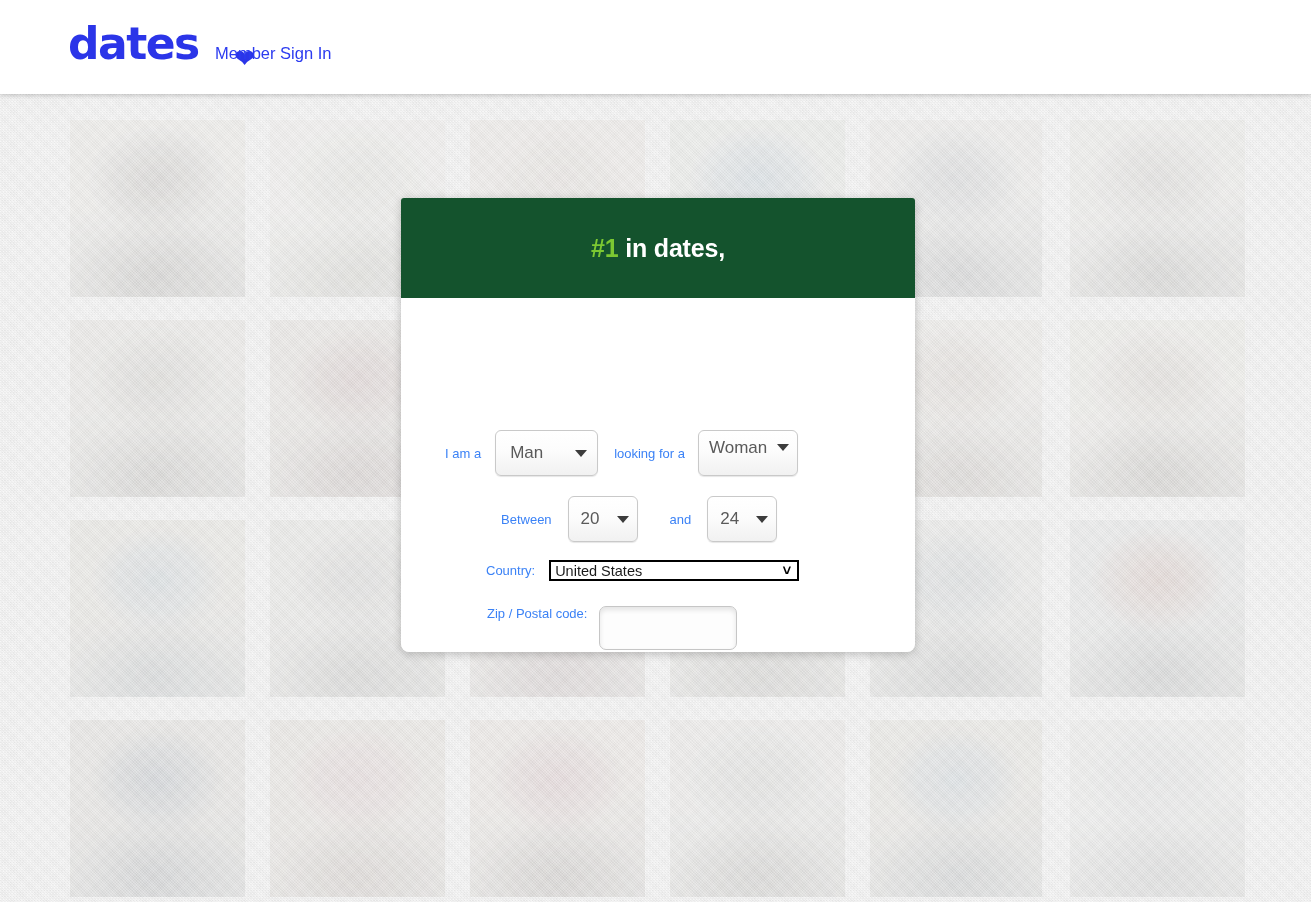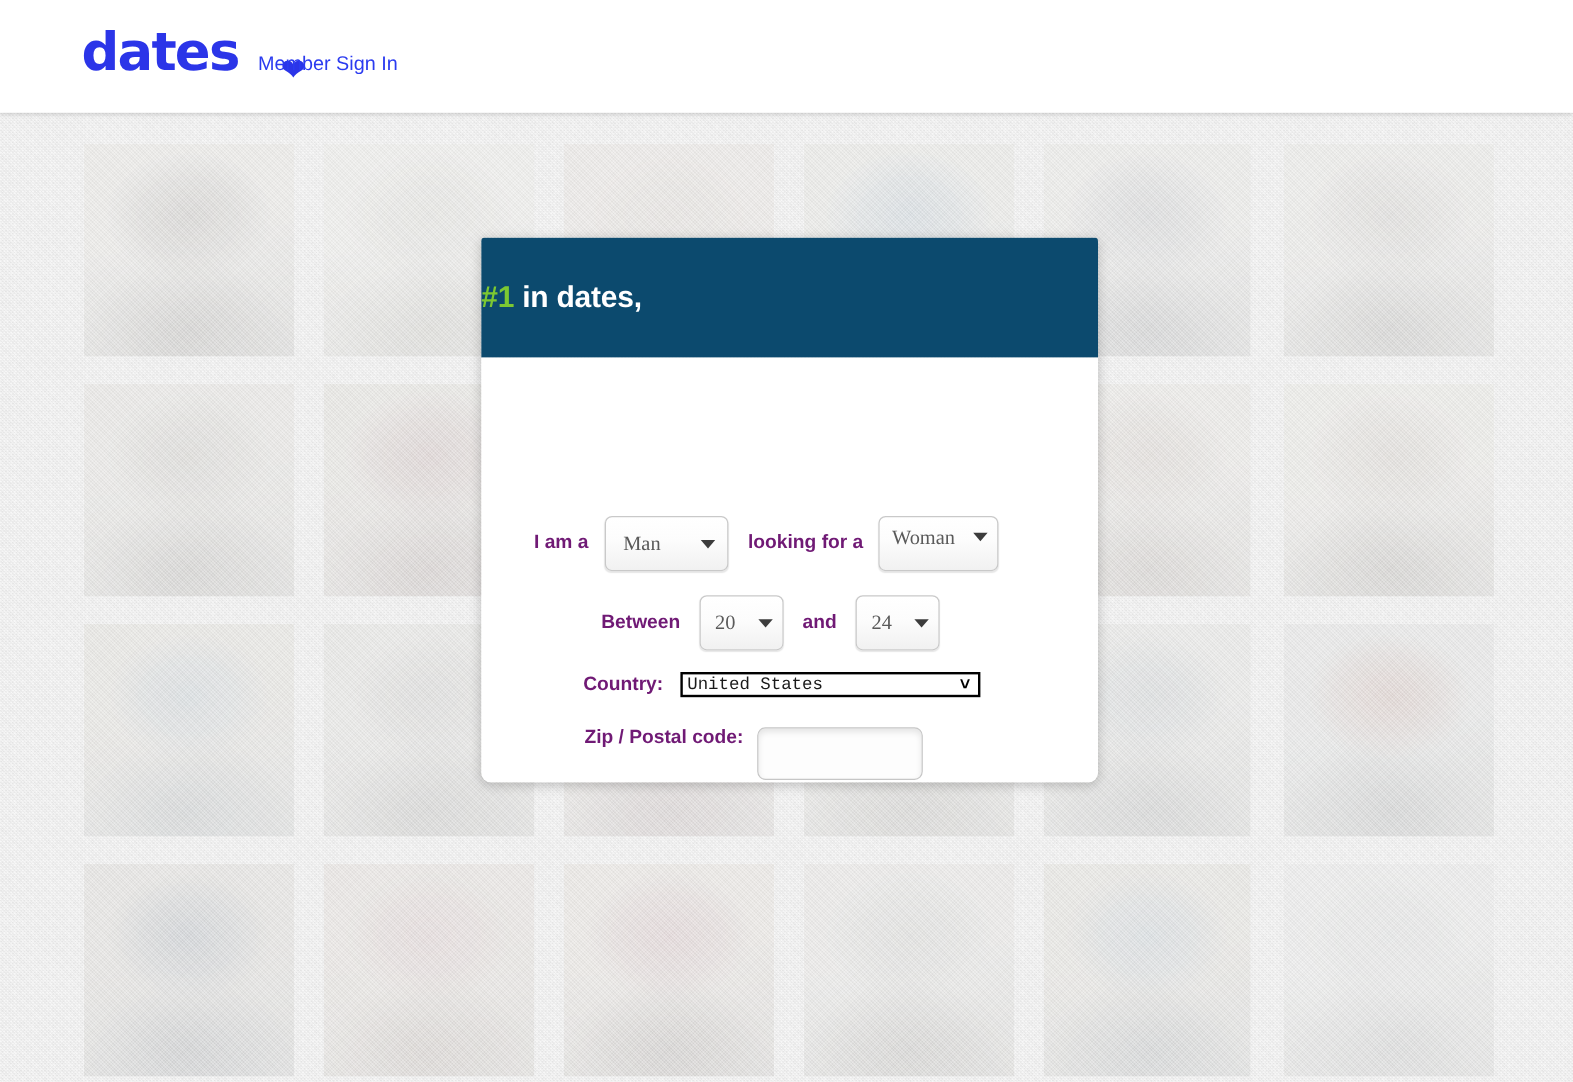--- a/index.html
+++ b/index.html
@@ -96,26 +96,26 @@
   #dialog {
     position: absolute;
     left: 401px; top: 198px;
     width: 514px;
     z-index: 50;
     border-radius: 3px 3px 8px 8px;
     overflow: hidden;
     box-shadow: 0 2px 10px rgba(0,0,0,.22);
   }
   #dialog-header {
-    background: #0c4a6e;
+    background: #14532d;
     height: 100px;
     display: flex;
     flex-direction: row;
     align-items: center;
-    justify-content: space-between;
+    justify-content: center;
     color: #ffffff;
   }
   .hl-1 {
     font-size: 25px;
     font-weight: bold;
     line-height: 31px;
     letter-spacing: -0.2px;
   }
   .hl-1 .hash { color: #7cc832; }
   .hl-2 {
@@ -126,42 +126,42 @@
   }
 
   #dialog-body {
     background: #ffffff;
     padding: 0;
     height: 354px;
     position: relative;
   }
 
   .lbl {
-    font-size: 16px;
-    font-weight: bold;
-    color: #701a75;
+    font-size: 13px;
+    font-weight: normal;
+    color: #3b82f6;
     font-family: "Liberation Sans", sans-serif;
     white-space: nowrap;
   }
 
   
   .ddl {
     display: inline-flex;
     align-items: center;
     justify-content: space-between;
     box-sizing: border-box;
     border: 1px solid #c9c9c9;
     border-radius: 6px;
     background: linear-gradient(#ffffff 0%, #fcfcfc 45%, #f1f1f1 100%);
     box-shadow: 0 1px 1px rgba(0,0,0,.10);
     color: #5a5a5a;
     font-size: 17px;
     padding: 0 10px 0 14px;
     cursor: pointer;
-    font-family: Liberation Serif, serif;
+    font-family: Liberation Sans, sans-serif;
   }
   .ddl .caret {
     width: 0; height: 0;
     border-left: 6px solid transparent;
     border-right: 6px solid transparent;
     border-top: 7px solid #3c3c3c;
     margin-left: 8px;
   }
 
   #row-gender {
@@ -186,21 +186,21 @@
     position: absolute;
     left: 100px; top: 198px;
     display: flex;
     align-items: center;
   }
   #ddl-agemin {
     width: 70px; height: 46px;
     margin-left: 16px;
     padding: 0 8px 0 12px;
   }
-  #lbl-and { margin-left: 16px; }
+  #lbl-and { margin-left: 32px; }
   #ddl-agemax {
     width: 70px; height: 46px;
     margin-left: 16px;
     padding: 0 8px 0 12px;
   }
 
   #row-country {
     position: absolute;
     left: 85px; top: 262px;
     display: flex;
@@ -210,21 +210,21 @@
     margin-left: 14px;
     width: 250px;
     height: 21px;
     box-sizing: border-box;
     border: 2px solid #000000;
     border-radius: 0;
     background: #ffffff;
     font-size: 14.5px;
     color: #1a1a1a;
     padding: 0 4px;
-    font-family: Liberation Mono, monospace;
+    font-family: Liberation Sans, sans-serif;
     -webkit-appearance: none;
     appearance: none;
     cursor: pointer;
     position: relative;
   }
   #country-wrap { position: relative; display: inline-block; }
   #country-chevron {
     position: absolute;
     right: 8px; top: 50%;
     transform: translateY(-55%);

